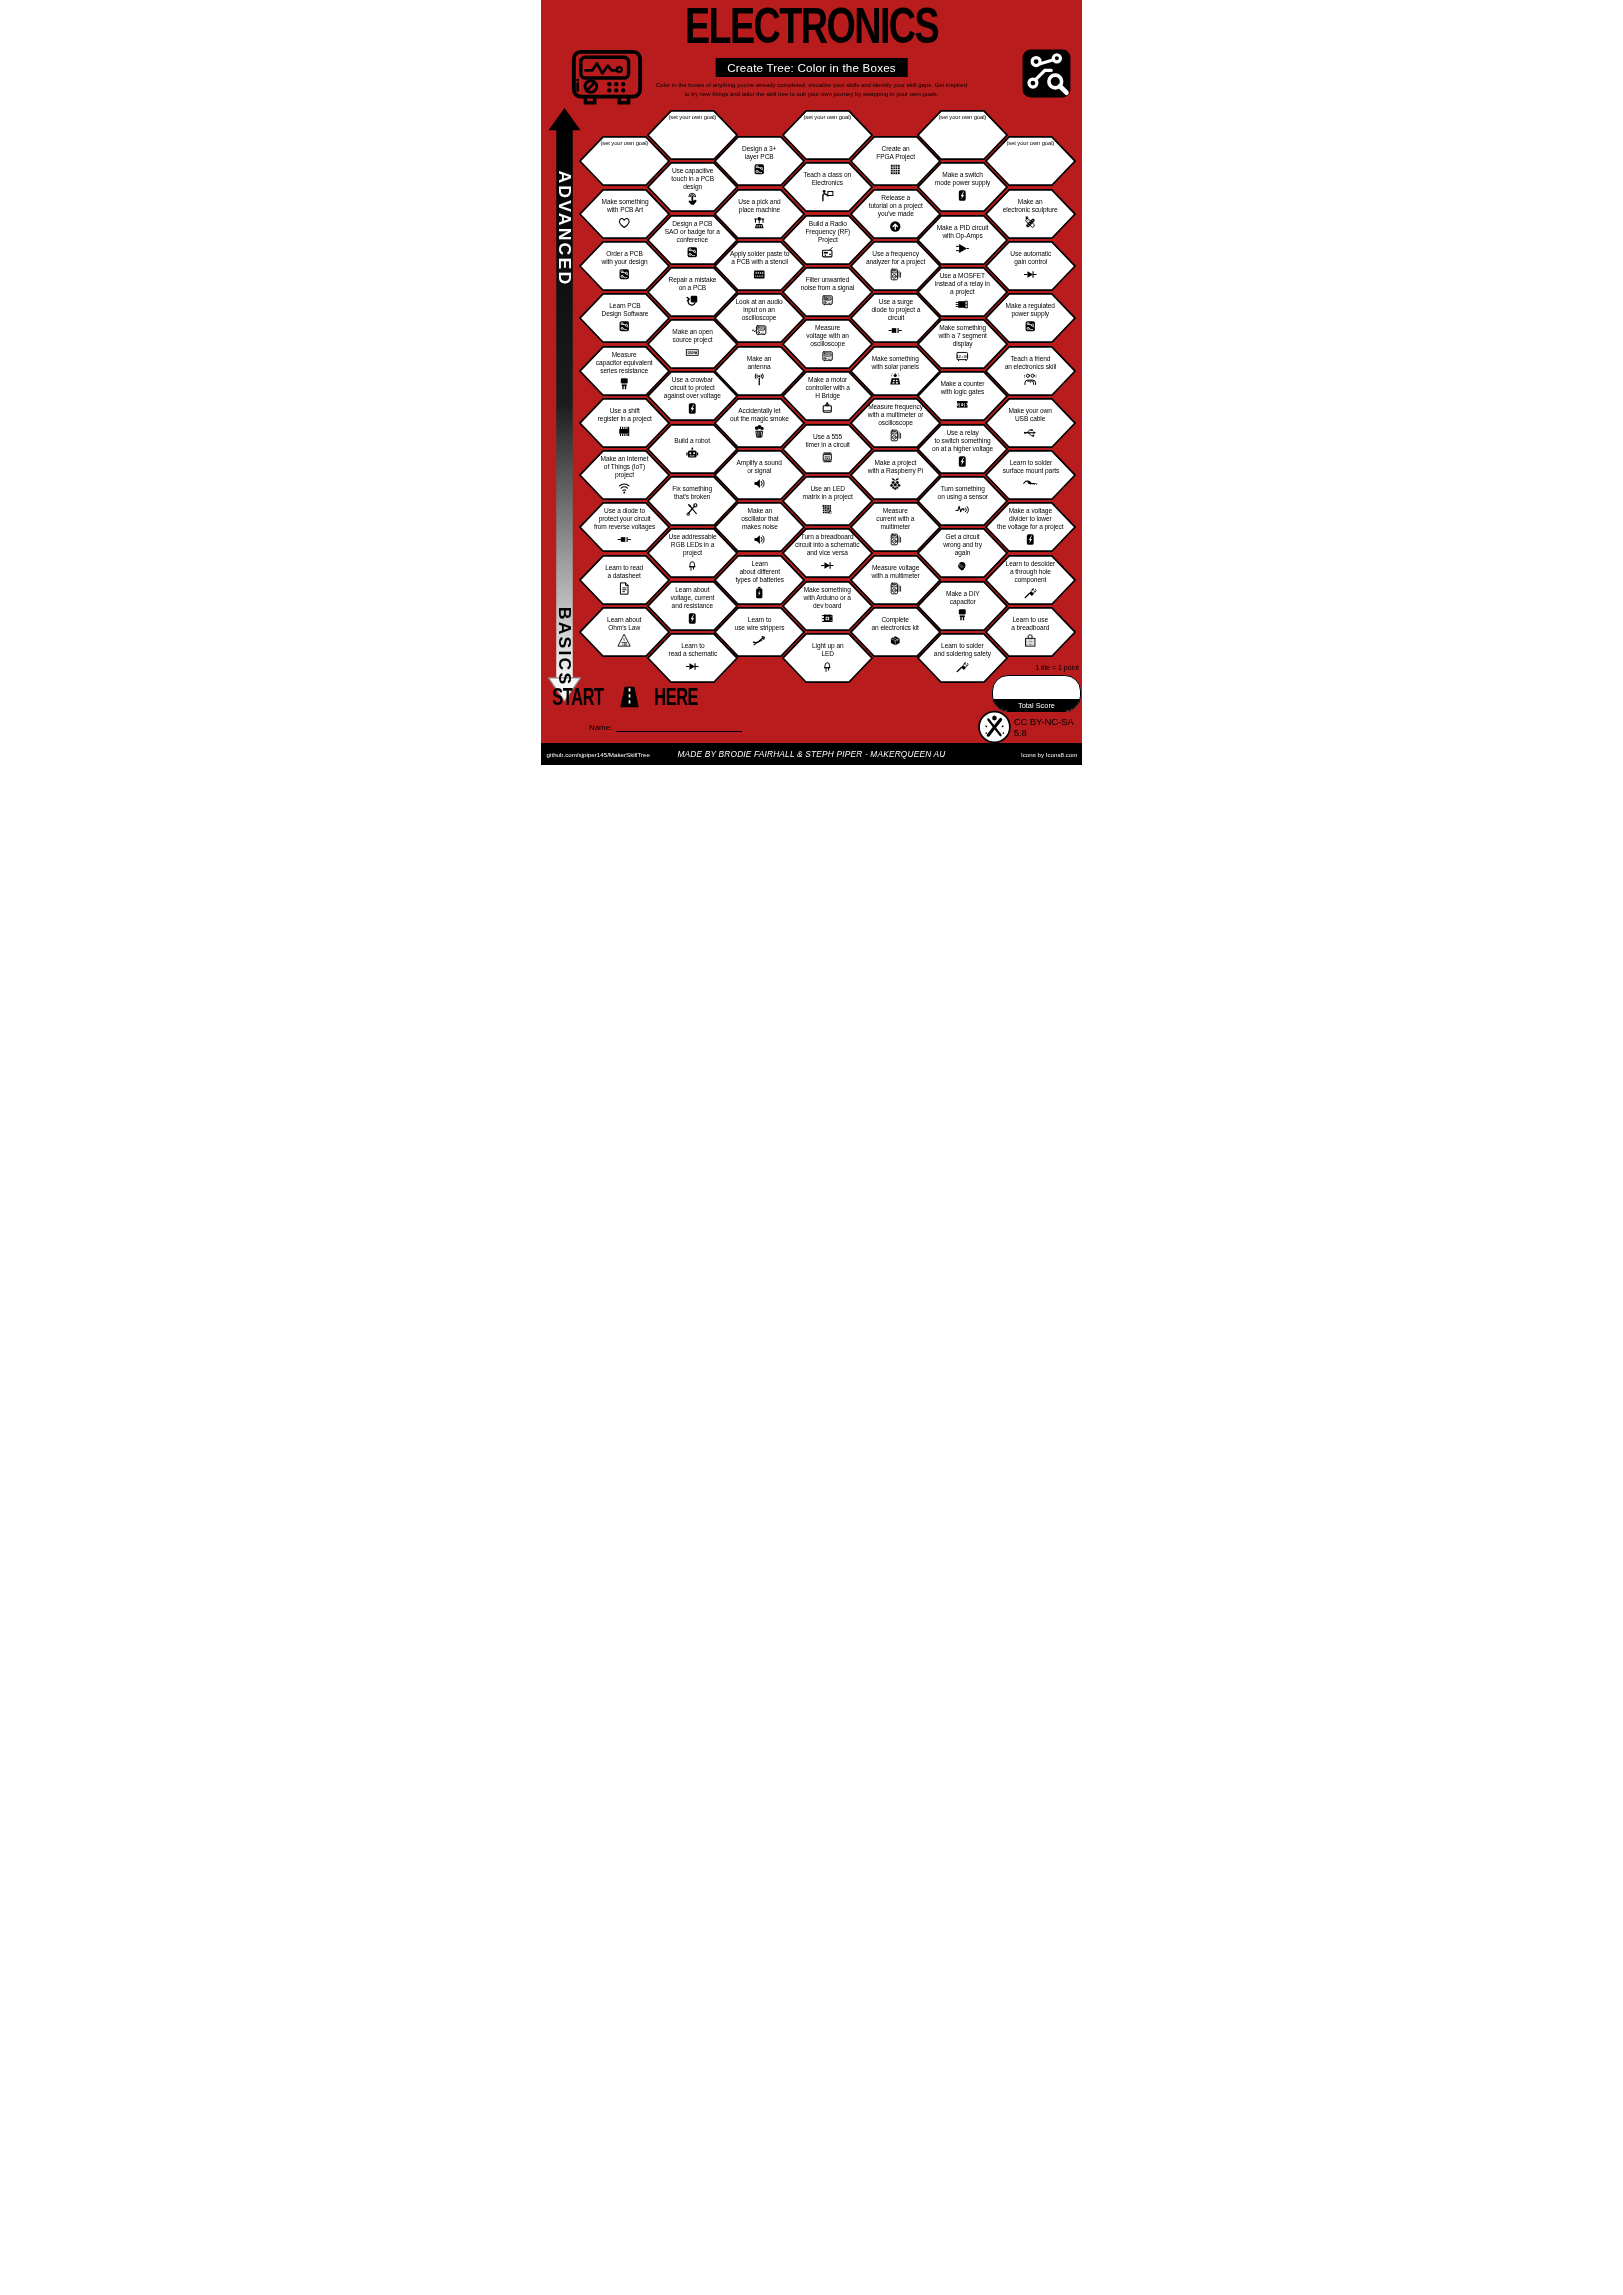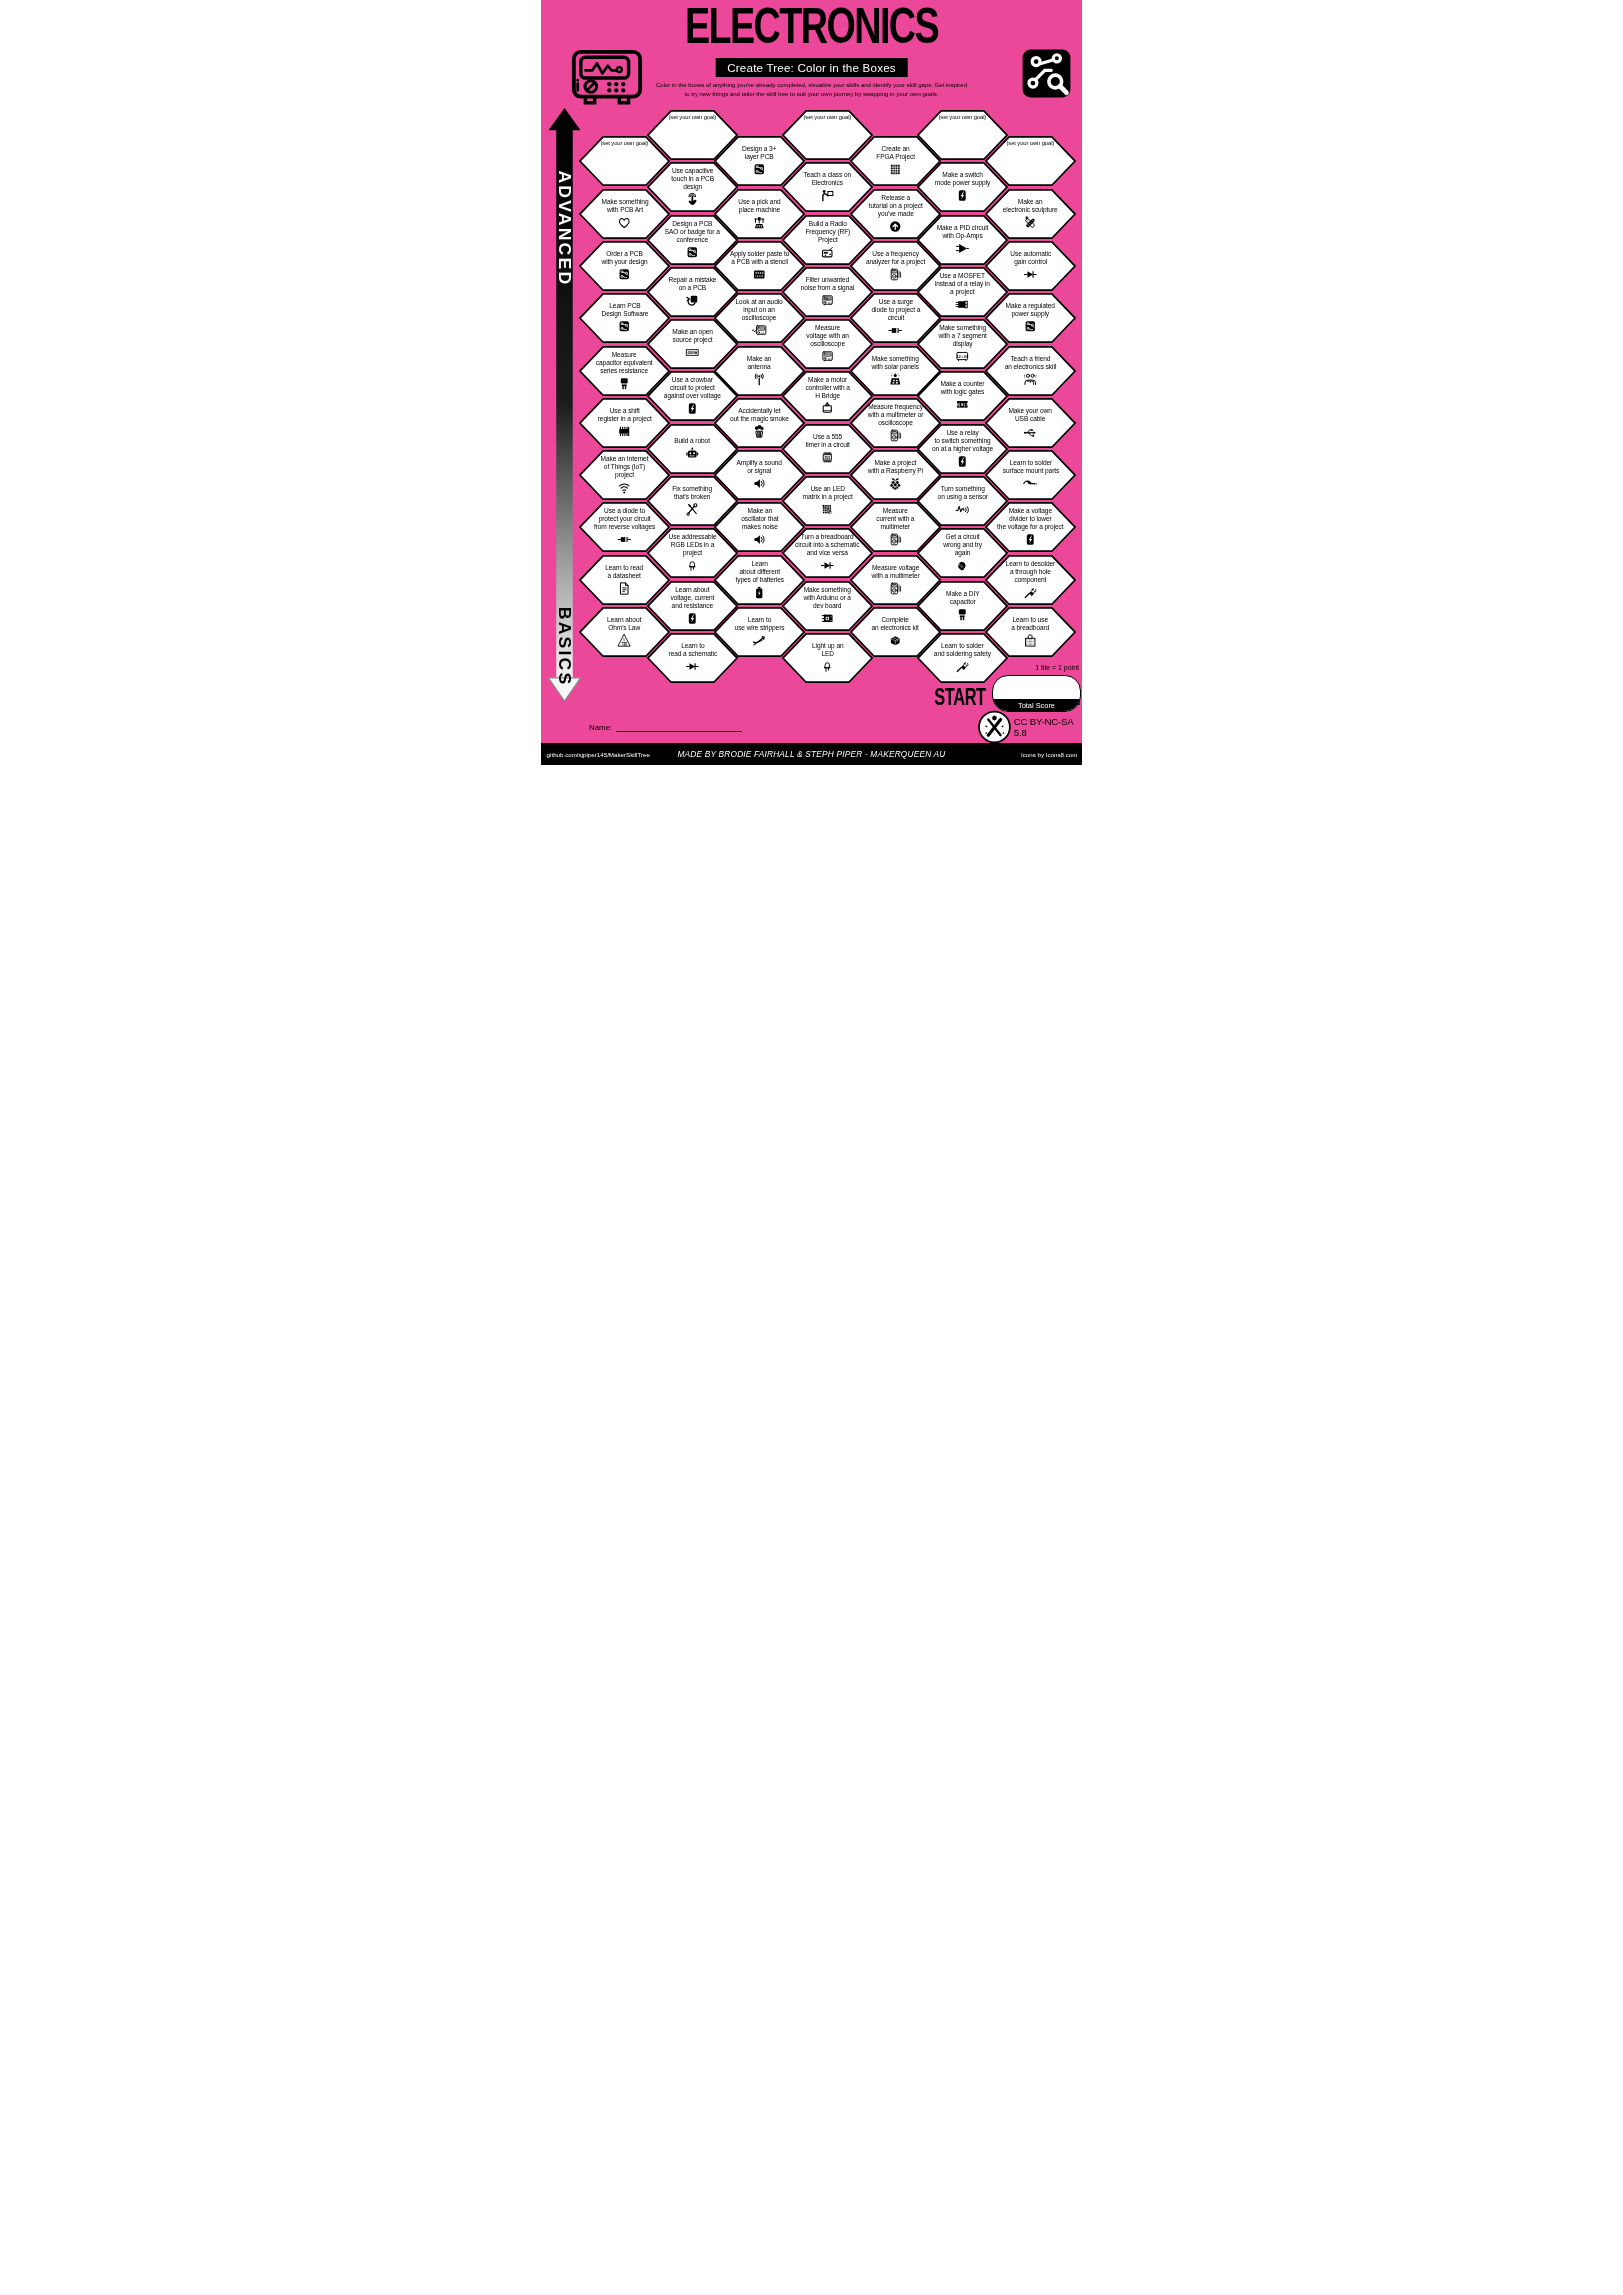--- a/index.html
+++ b/index.html
@@ -1,17 +1,17 @@
 <!DOCTYPE html>
 <html style="font-size:7.4px"><head>
 <meta charset="utf-8">
 <style>
   html,body{margin:0;padding:0;background:#fff;}
   body{font-family:"Liberation Sans","DejaVu Sans",sans-serif;color:#000;}
-  #poster{position:relative;width:541px;height:765px;margin:0 auto;background:#ec4899;overflow:hidden;}
+  #poster{position:relative;width:541px;height:765px;margin:0 auto;background:#b91c1c;overflow:hidden;}
 
   
   .title{position:absolute;left:0;top:2.8px;width:100%;text-align:center;
          font-size:46px;font-weight:900;letter-spacing:-1.9px;line-height:.95;
          transform:scale(.82,1.08);transform-origin:center top;white-space:nowrap;}
   .badge{position:absolute;left:50%;top:58px;transform:translateX(-50%);
          background:#000;color:#fff;padding:2.8px 12px;font-size:11.6px;font-weight:500;letter-spacing:0.2px;}
   .intro{position:absolute;left:50%;top:81px;transform:translateX(-50%);width:352px;
          text-align:center;font-size:6px;line-height:1.5;}
   .logo{position:absolute;}
@@ -31,21 +31,21 @@
   .tile svg.hexbg{position:absolute;inset:0;}
   .tile .content{position:absolute;inset:1.4px 4.6px;display:flex;flex-direction:column;
                  align-items:center;justify-content:center;text-align:center;}
   .tile .label{font-size:7px;line-height:1.1;letter-spacing:-0.1px;transform:scale(.94,1);white-space:nowrap;}
   .tile .icon{margin-top:1.4px;height:15px;display:flex;align-items:center;justify-content:center;}
   .tile .icon svg{height:15px;width:18.5px;}
   .tile.goal .content{justify-content:flex-start;padding-top:2.3px;}
   .tile.goal .label{font-size:6.2px;font-weight:400;}
 
   
-  #start-here{position:absolute;left:4px;top:684px;width:541px;display:flex;align-items:center;justify-content:flex-end;gap:4px;}
+  #start-here{position:absolute;left:4px;top:684px;width:541px;display:flex;align-items:center;justify-content:flex-start;gap:4px;}
   #start-here .word{font-size:21px;font-weight:900;letter-spacing:-0.5px;transform:scale(.78,1.1);white-space:nowrap;}
   #start-here svg{width:29px;height:26px;}
   #name-row{position:absolute;left:48px;top:722px;display:flex;align-items:flex-end;gap:3.7px;}
   #name-row .nlabel{font-size:7.9px;}
   #name-row .nline{width:126px;border-bottom:1.2px solid #000;height:9.3px;}
   #tile-note{position:absolute;left:451px;top:664px;width:87px;text-align:right;font-size:7px;}
   #score-box{position:absolute;left:451px;top:675px;width:87px;height:35px;border:1.4px solid #000;border-radius:16px;
              overflow:hidden;background:#fff;display:flex;flex-direction:column;}
   #score-box .fill{flex:1;}
   #score-box .bar{height:12px;background:#000;color:#fff;display:flex;align-items:center;justify-content:center;

